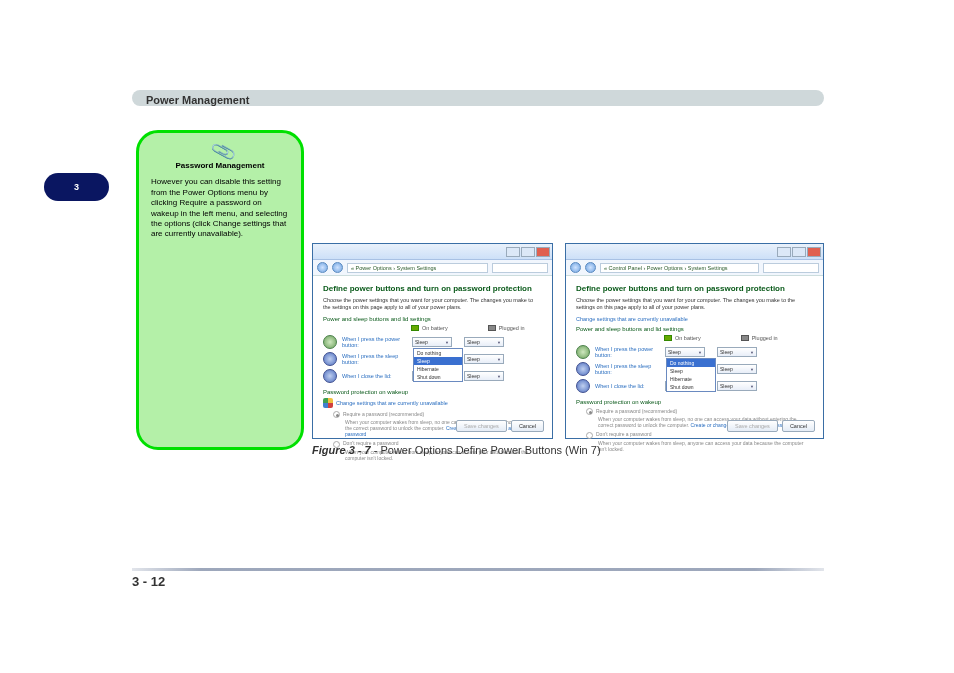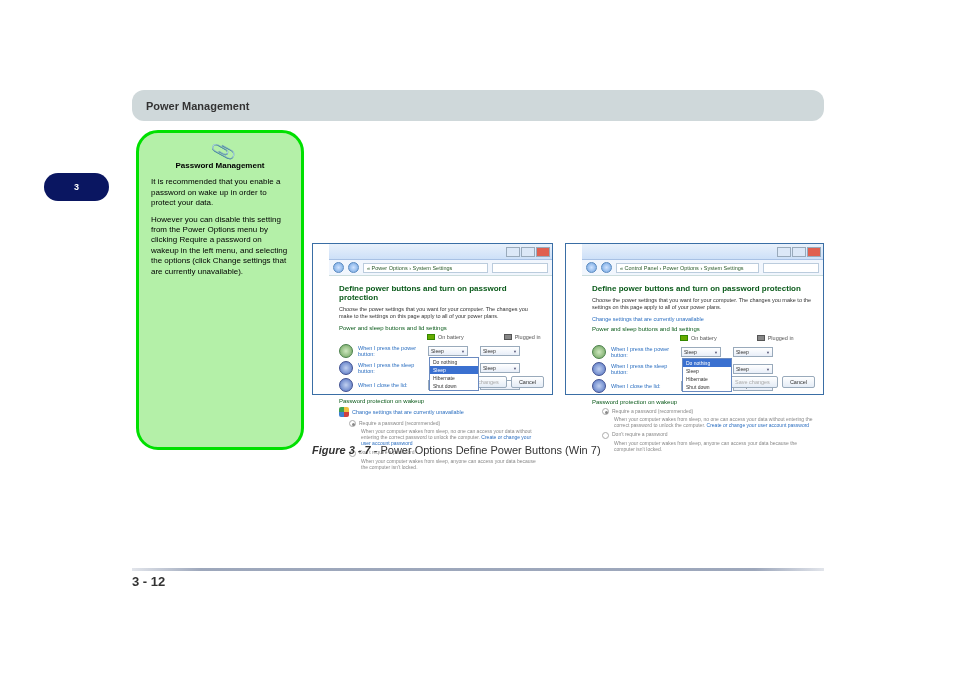--- a/index.html
+++ b/index.html
@@ -1,26 +1,26 @@
 <!DOCTYPE html>
 <html><head>
 <meta charset="utf-8">
 <style>
   * { box-sizing: border-box; margin: 0; padding: 0; }
   body { width: 954px; height: 673px; background: #fff; font-family: Arial, sans-serif; position: relative; }
 
   .page-badge { position: absolute; left: 44px; top: 173px; width: 65px; height: 28px; background: #0a1661; color: #fff; font-size: 9px; font-weight: bold; border-radius: 14px; display: flex; align-items: center; justify-content: center; }
 
-  .header-bar { position: absolute; left: 132px; top: 90px; width: 692px; height: 31px; background: #cfd8da; border-radius: 12px; display: flex; align-items: center; padding: 0 14px; font-size: 11px; color: #333; font-weight: bold; }
+  .header-bar { position: absolute; left: 132px; top: 90px; width: 692px; height: 16px; background: #cfd8da; border-radius: 12px; display: flex; align-items: flex-end; padding: 0 14px; font-size: 11px; color: #333; font-weight: bold; }
 
   .note-box { position: absolute; left: 136px; top: 130px; width: 168px; height: 320px; background: #b4f0a8; border: 3px solid #00e000; border-radius: 22px; padding: 10px 12px; font-size: 8px; color: #000; line-height: 1.3; }
   .note-box .pin { position: absolute; right: 66px; top: 8px; font-size: 18px; transform: rotate(-20deg); }
   .note-box p { margin-bottom: 6px; }
 
-  .shot { position: absolute; top: 243px; width: 241px; height: 152px; background: #fff; border: 1px solid #3a6ea5; padding-left: 16px; }
+  .shot { position: absolute; top: 243px; width: 241px; height: 196px; background: #fff; border: 1px solid #3a6ea5; }
   .shot.s1 { left: 312px; }
   .shot.s2 { left: 565px; width: 259px; }
 
   .w-titlebar { height: 16px; background: linear-gradient(#e9f1fb,#cde0f8); border-bottom: 1px solid #a8c1e4; display:flex; align-items:center; justify-content:flex-end; padding:0 2px; gap:1px;}
   .w-titlebar span{ width:14px; height:10px; background:#dce8f7; border:1px solid #9ab; display:inline-block;}
   .w-titlebar span.close{ background:#e06050;}
 
   .w-addr { height: 16px; background:#f1f6fd; border-bottom:1px solid #cdd; display:flex; align-items:center; font-size:5.5px; color:#2a5a2a; padding:0 4px; gap:4px;}
   .w-addr .navbtn{ width:11px; height:11px; border-radius:50%; background:radial-gradient(#cfe3ff,#6fa3e0); border:1px solid #5a8ac0;}
   .w-addr .crumb{ flex:1; background:#fff; border:1px solid #bcd; padding:1px 3px; color:#2a5a2a;}
@@ -77,21 +77,20 @@
   <span>Power Management</span>
 </div>
 
 <div class="page-badge">
   <span>3</span>
 </div>
 
 <div class="note-box">
   <span class="pin">📎</span>
   <p style="text-align:center;font-weight:bold;margin-top:18px">Password Management</p>
-  <p>It is recommended that you enable a password on wake up in order to protect your data.</p>
   <p>However you can disable this setting from the Power Options menu by clicking Require a password on wakeup in the left menu, and selecting the options (click Change settings that are currently unavailable).</p>
 </div>
 
 <div class="shot s1">
   <div class="w-titlebar">
       <span></span>
       <span></span>
       <span class="close"></span>
     </div>
   <div class="w-addr">

